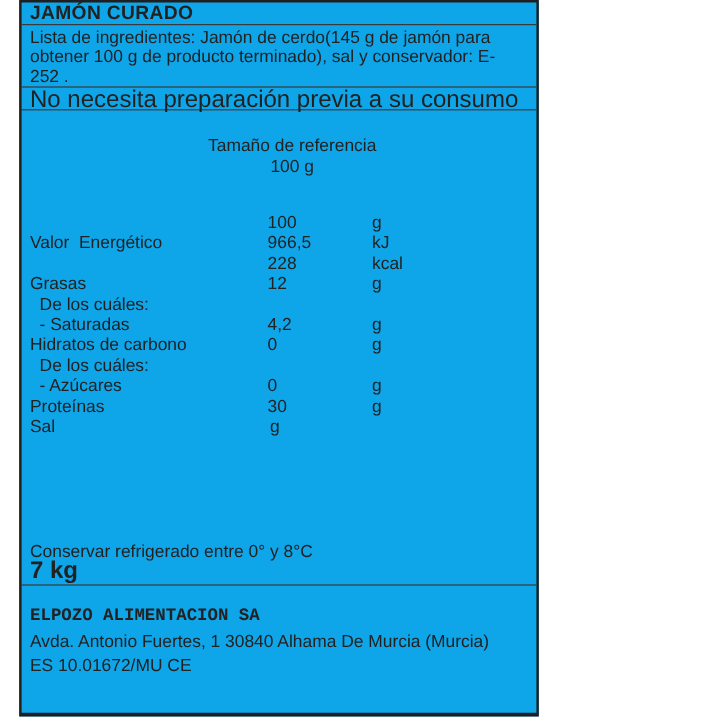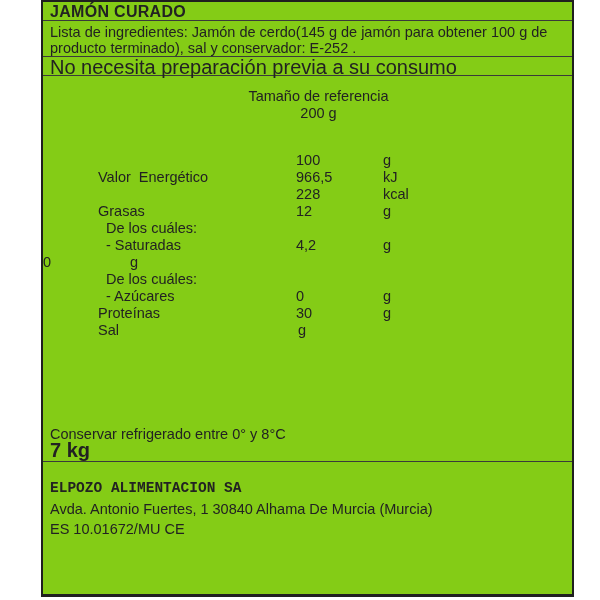--- a/index.html
+++ b/index.html
@@ -5,23 +5,23 @@
   * { box-sizing: border-box; margin: 0; padding: 0; }
   html, body {
     width: 600px; height: 600px;
     background: #ffffff;
     font-family: "Liberation Sans", sans-serif;
     color: #222222;
     overflow: hidden;
   }
   .sheet {
     position: absolute;
-    left: 41px; top: 0;
-    width: 533px; height: 597px;
-    background: #84cc16;
+    left: 16px; top: 0;
+    width: 433px; height: 597px;
+    background: #0ea5e9;
     border: 2px solid #1f1f1f;
     border-bottom-width: 3px;
   }
   .hr {
     height: 0;
     border-top: 1px solid #3a3a3a;
   }
   .title {
     padding: 1px 0 0 7px;
     font-size: 16px;
@@ -35,37 +35,36 @@
     font-size: 14.5px;
     line-height: 16px;
     white-space: pre-wrap;
   }
   .prep {
     padding: 2px 0 0 7px;
     font-size: 20px;
     line-height: 16px;
   }
   .refblock {
-    margin-top: 12px;
+    margin-top: 22px;
     padding-left: 22px;
     text-align: center;
     font-size: 14.5px;
     line-height: 17px;
   }
   .ntable { margin-top: 30px; }
   .trow {
     display: flex;
     font-size: 14.5px;
     line-height: 17px;
   }
   .tlabel {
     flex: 0 0 205px;
     padding-left: 7px;
     white-space: pre-wrap;
-    margin-left: 48px;
   }
   .tlabel.indent { padding-left: 15px; }
   .tnum {
     flex: 0 0 85px;
   }
   .tunit { margin-left: 2px; }
   .storage {
     margin-top: 87px;
     padding-left: 7px;
     font-size: 14.5px;
@@ -108,21 +107,21 @@
   <div class="hr"></div>
 
   <div class="ingredients">Lista de ingredientes: Jamón de cerdo(145 g de jamón para obtener 100 g de producto terminado), sal y conservador: E-252 .</div>
   <div class="hr"></div>
 
   <div class="prep">No necesita preparación previa a su consumo</div>
   <div class="hr"></div>
 
   <div class="refblock">
     <div>Tamaño de referencia</div>
-    <div>200 g</div>
+    <div>100 g</div>
   </div>
 
   <div class="ntable" id="ntable">
     <div class="trow">
       <span class="tlabel"></span>
       <span class="tnum">100</span>
       <span class="tunit">g</span>
     </div>
   <div class="trow">
     <span class="tlabel">Valor  Energético</span>
@@ -143,20 +142,21 @@
     <span class="tlabel indent">De los cuáles:</span>
     <span class="tnum"></span>
     <span class="tunit"></span>
   </div>
       <div class="trow">
     <span class="tlabel indent">- Saturadas</span>
     <span class="tnum">4,2</span>
     <span class="tunit">g</span>
   </div>
       <div class="trow">
+    <span class="tlabel">Hidratos de carbono</span>
     <span class="tnum">0</span>
     <span class="tunit">g</span>
   </div>
       <div class="trow">
     <span class="tlabel indent">De los cuáles:</span>
     <span class="tnum"></span>
     <span class="tunit"></span>
   </div>
       <div class="trow">
     <span class="tlabel indent">- Azúcares</span>

